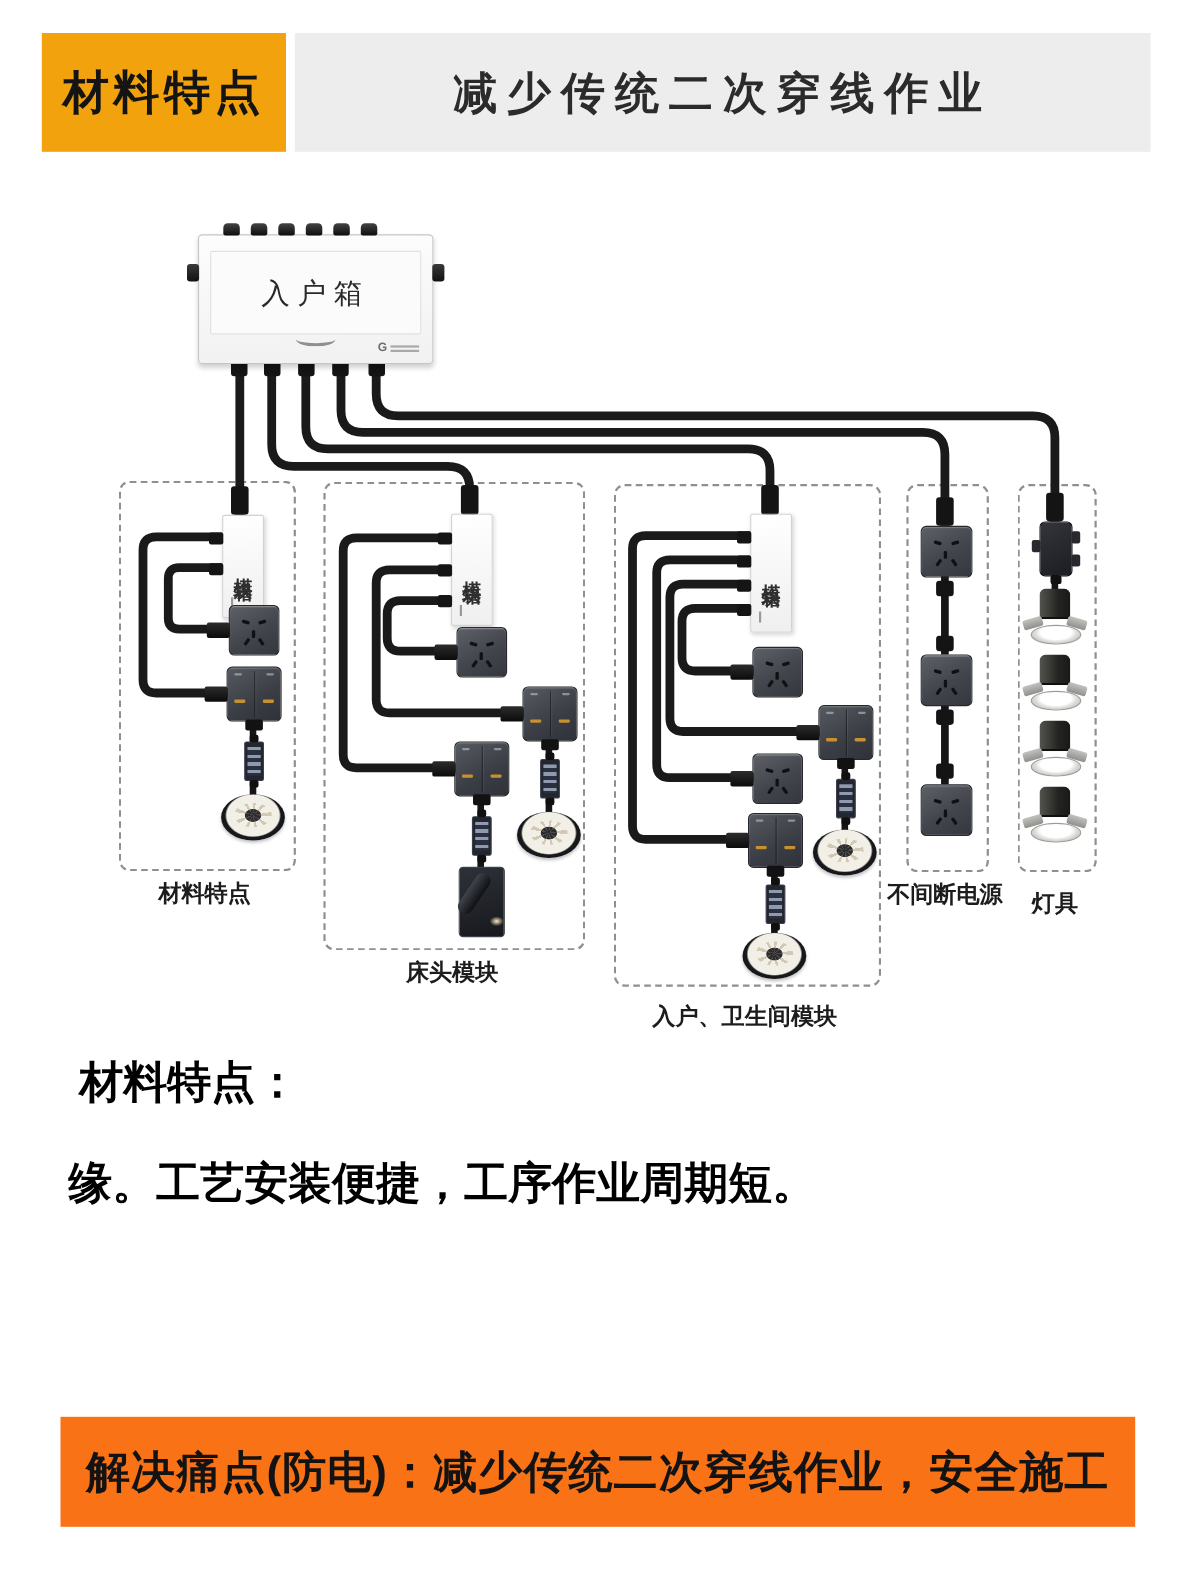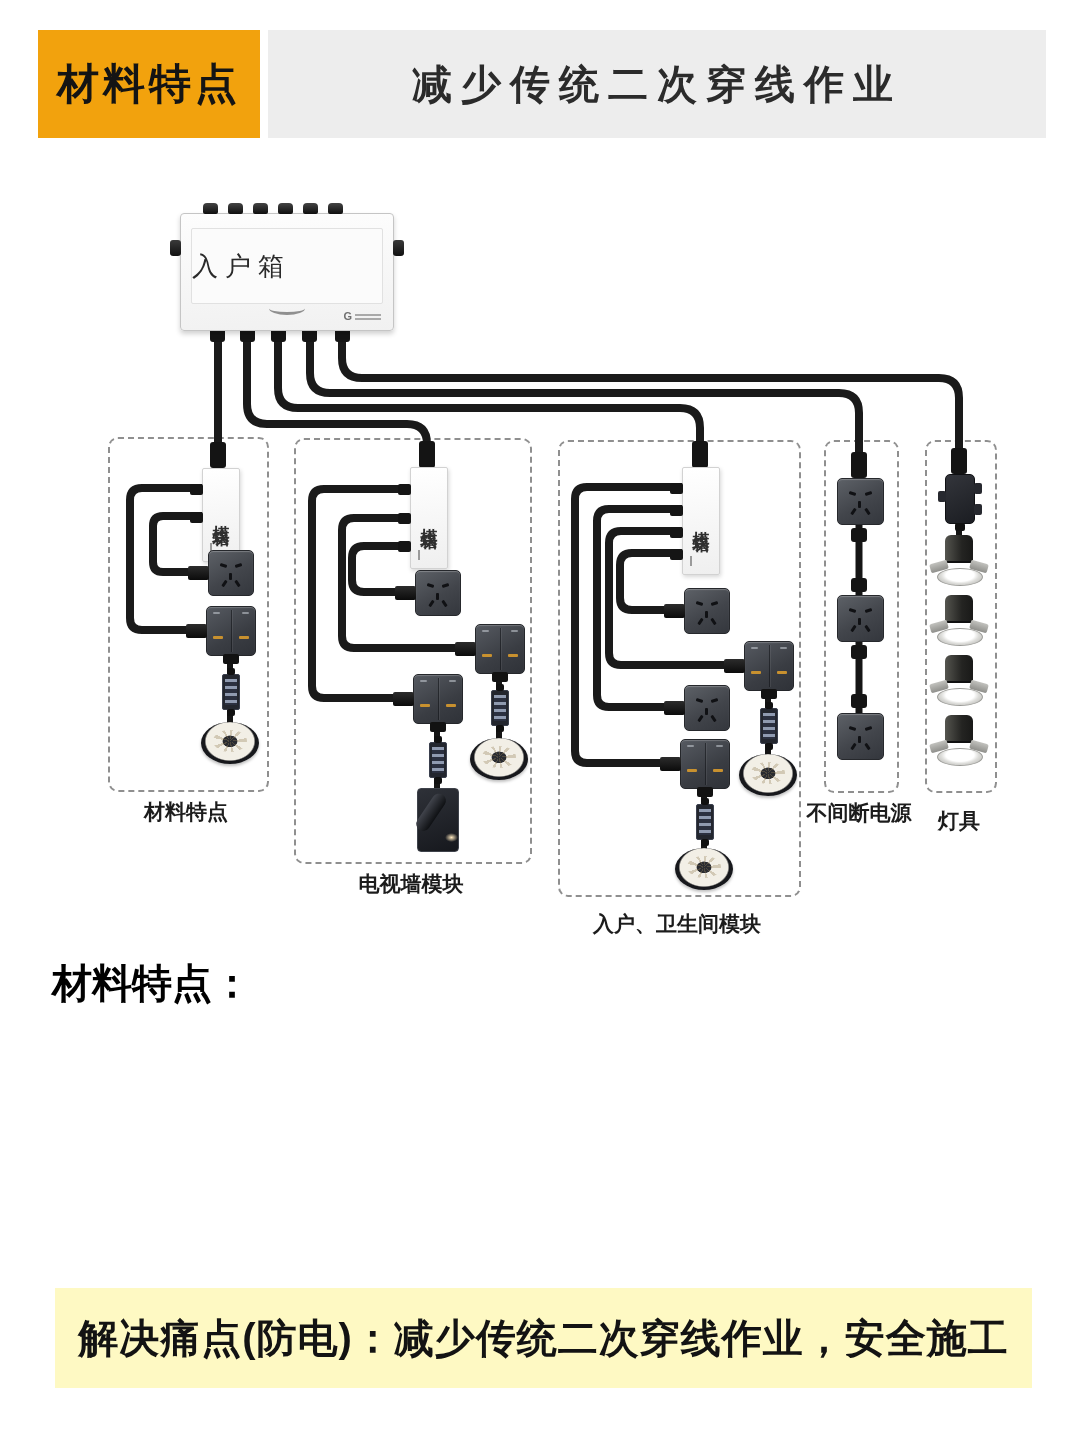--- a/index.html
+++ b/index.html
@@ -35,21 +35,21 @@
     background:linear-gradient(178deg,#fdfdfd,#f1f1f1);
     border:1px solid #c5c5c5;border-radius:4px;
     box-shadow:0 3px 5px rgba(0,0,0,.18);
   }
   .enub{position:absolute;top:-11px;width:15px;height:11px;border-radius:4px 4px 2px 2px;
     background:linear-gradient(#444,#0e0e0e);}
   .snub{position:absolute;top:26px;width:11px;height:16px;border-radius:3px;
     background:linear-gradient(#3a3a3a,#101010);}
   .epanel{position:absolute;left:10px;top:14px;right:10px;bottom:26px;
     border:1px solid #e1e1e1;border-radius:2px;background:#fbfbfb;
-    display:flex;align-items:center;justify-content:flex-start;}
+    display:flex;align-items:center;justify-content:center;}
   .epanel .t{font-size:26px;letter-spacing:7px;color:#2a2a2a;font-weight:500;}
   .earc{position:absolute;left:88px;bottom:15px;width:36px;height:10px;
     border-bottom:3px solid #8f8f8f;border-radius:50%;}
   .elogo{position:absolute;right:12px;bottom:8px;display:flex;align-items:center;gap:3px;}
   .elogo .g{font-size:11px;font-weight:700;color:#6f6f6f;line-height:11px;}
   .elogo .bars span{display:block;width:26px;height:2px;background:#a9a9a9;margin:2px 0;}
 
   
   .modbox{z-index:2;background:linear-gradient(175deg,#ffffff,#efefef);
     border:1px solid #d2d2d2;border-radius:2px;box-shadow:1px 2px 4px rgba(0,0,0,.16);}
@@ -122,25 +122,25 @@
   .dlc{position:absolute;left:13px;top:0;width:28px;height:26px;border-radius:6px 6px 2px 2px;
     background:linear-gradient(90deg,#55554f,#242422 60%,#191918);border-bottom:2px solid #101010;}
   .dlw{position:absolute;top:27px;width:18px;height:9px;border-radius:2px;
     background:linear-gradient(#c2c2be,#8f8f8b);}
   .dlw-l{left:-2px;transform:rotate(-16deg);} .dlw-r{right:-2px;transform:rotate(16deg);}
   .dlr{position:absolute;left:5px;top:33px;width:44px;height:16px;border-radius:50%;
     background:radial-gradient(ellipse at 50% 38%,#ffffff 0 45%,#dededb 60%,#a5a5a1 100%);
     border:1px solid #9b9b97;}
 
   
-  .feat-h{left:52px;top:956px;font-size:40px;font-weight:700;color:#000;}
+  .feat-h{left:72px;top:956px;font-size:40px;font-weight:700;color:#000;}
   .feat-p{left:62px;top:1050px;width:970px;font-size:40px;font-weight:700;color:#000;}
   .feat-p div{line-height:53px;}
   .banner{
-    left:55px;top:1288px;width:977px;height:100px;background:#fef9c3;
+    left:55px;top:1288px;width:977px;height:100px;background:#f97316;
     display:flex;align-items:center;justify-content:center;
     font-size:40px;font-weight:700;color:#131313;letter-spacing:1px;
   }
 </style>
 </head>
 <body>
 
 <div class="abs hdr-tag">材料特点</div>
 <div class="abs hdr-title">减少传统二次穿线作业</div>
 
@@ -394,22 +394,23 @@
     <span class="dlr"></span>
 </div>
 <div class="abs downlight" style="left:932px;top:715px;">
   <span class="dlc"></span>
     <span class="dlw dlw-l"></span>
     <span class="dlw dlw-r"></span>
     <span class="dlr"></span>
 </div>
 
 <div class="abs glabel" style="left:86px;top:798px;width:200px;">材料特点</div>
-<div class="abs glabel" style="left:311px;top:870px;width:200px;">电视墙模块</div>
+<div class="abs glabel" style="left:311px;top:870px;width:200px;">床头模块</div>
 <div class="abs glabel" style="left:527px;top:910px;width:300px;">入户、卫生间模块</div>
 <div class="abs glabel" style="left:759px;top:799px;width:200px;">不间断电源</div>
 <div class="abs glabel" style="left:859px;top:807px;width:200px;">灯具</div>
 
 <div class="abs feat-h">材料特点：</div>
 <div class="abs feat-p">
+  <div>缘。工艺安装便捷，工序作业周期短。</div>
 </div>
 
 <div class="abs banner">解决痛点(防电)：减少传统二次穿线作业，安全施工</div>
 
 </body></html>

